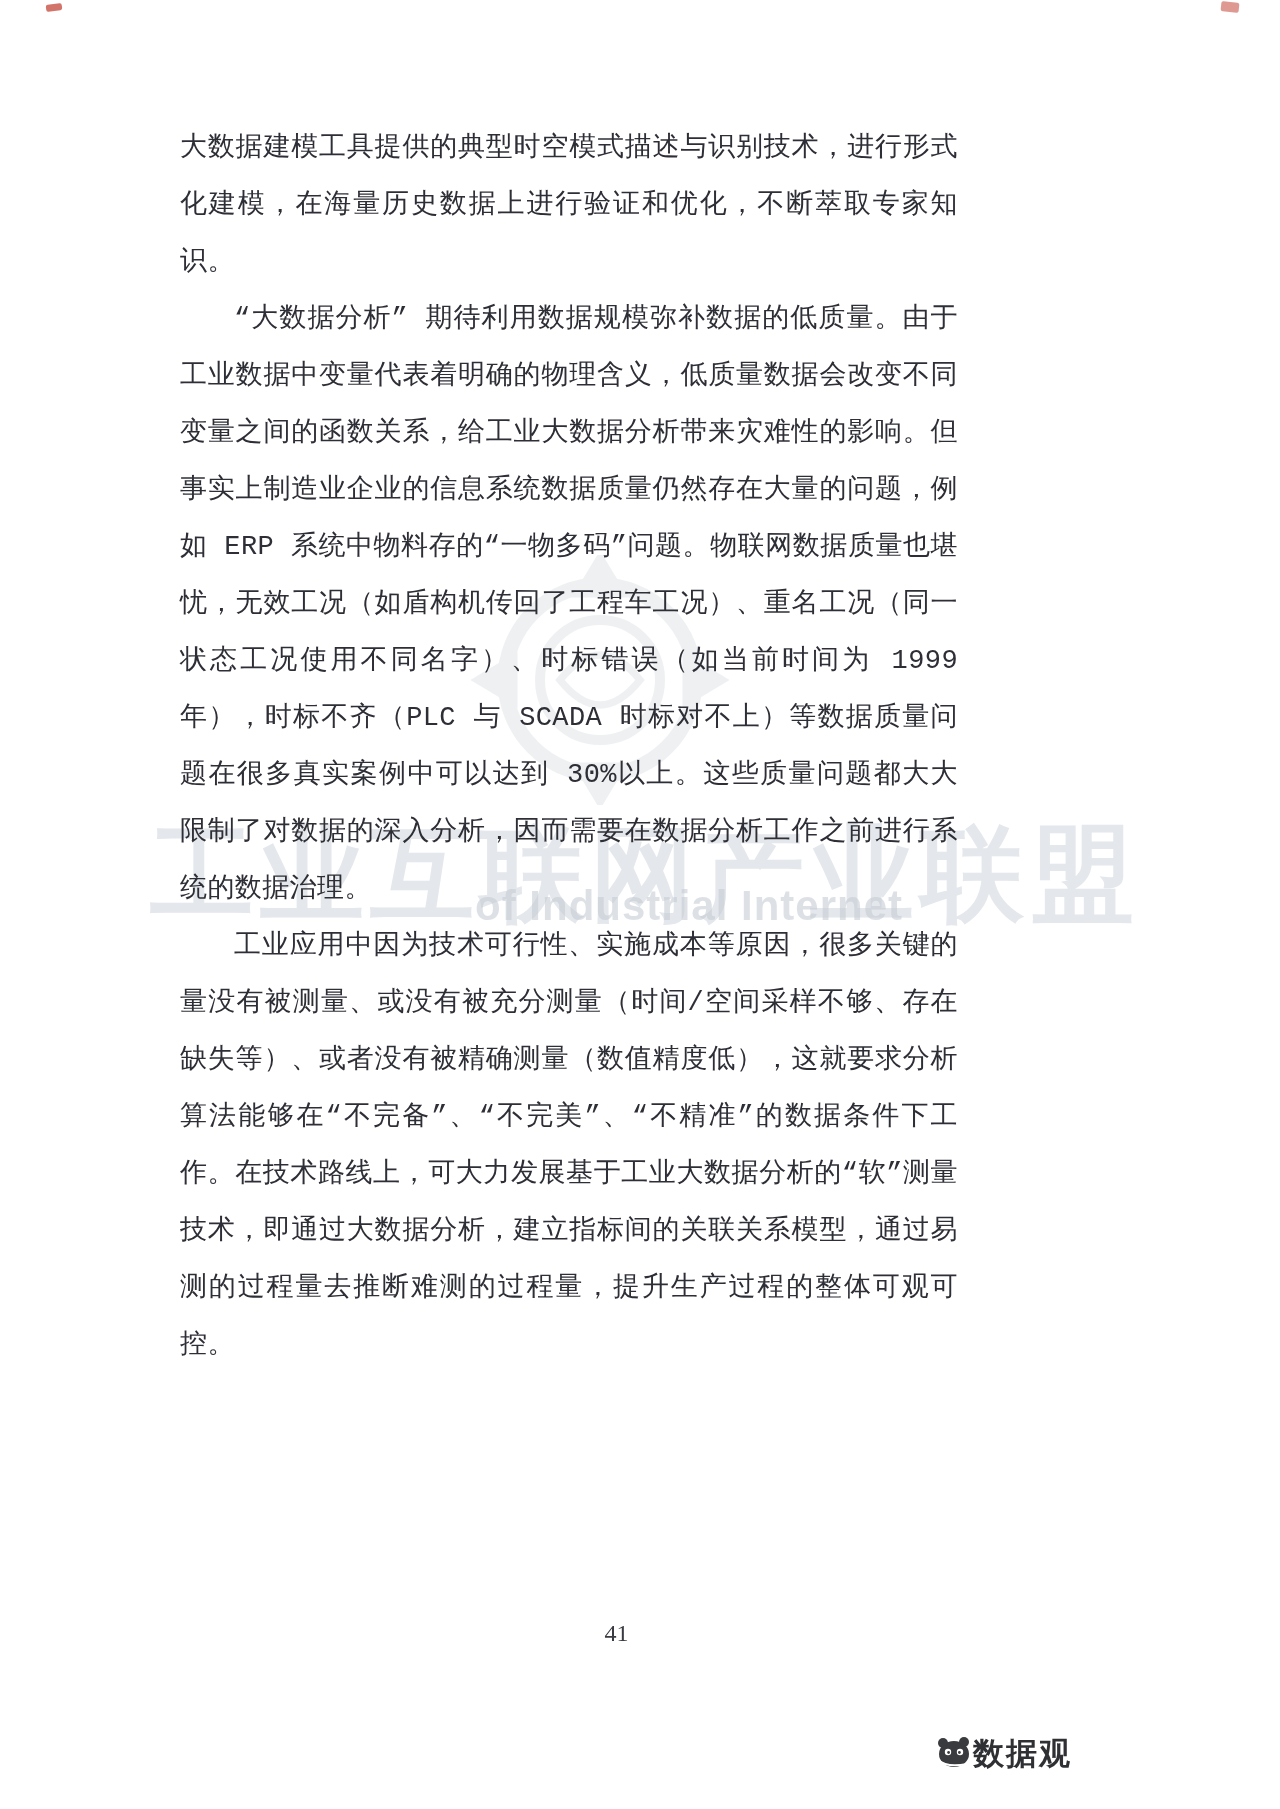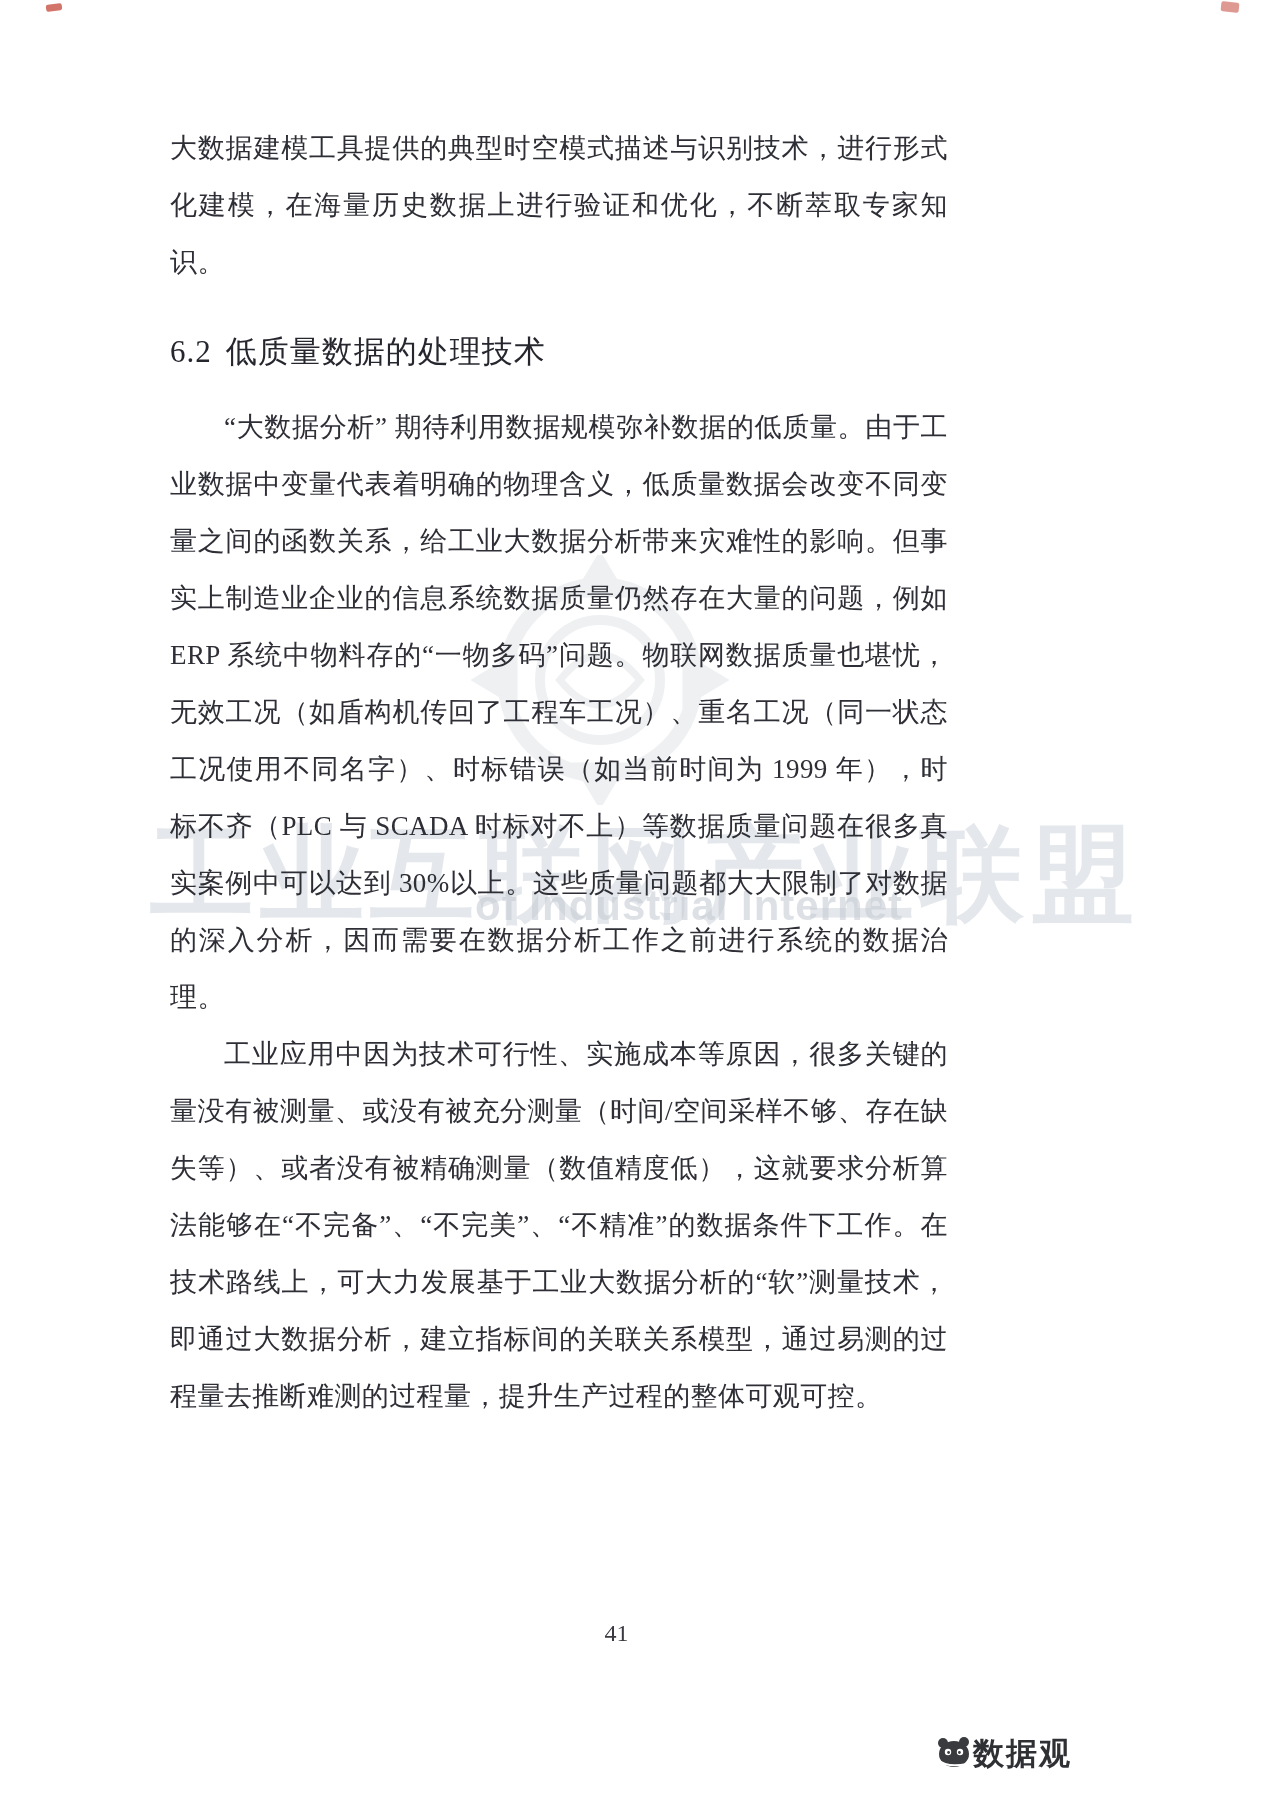--- a/index.html
+++ b/index.html
@@ -29,21 +29,21 @@
     color:#b9c1cb;opacity:.38;white-space:nowrap;
   }
   .wm-en{
     position:absolute;left:455px;top:882px;
     font-family:"Liberation Sans","DejaVu Sans",sans-serif;
     font-weight:bold;font-size:42px;letter-spacing:1px;
     color:#c3cad3;opacity:.55;white-space:nowrap;
   }
 
   .content{
-    position:absolute;left:170px;top:120px;width:778px;z-index:2;
+    position:absolute;left:180px;top:120px;width:778px;z-index:2;font-family:Liberation Mono, monospace;
   }
   p.body{
     font-size:27px;line-height:57px;letter-spacing:.4px;
     text-align:justify;margin:0;
   }
   p.indent{text-indent:2em;}
   h2.section{
     font-size:31px;font-weight:normal;letter-spacing:1px;
     margin:40px 0 26px 0;color:#26272e;
   }
@@ -85,23 +85,20 @@
         </g>
       </svg>
     </div>
     <div class="wm-cn">工业互联网产业联盟</div>
     <div class="wm-en">of Industrial Internet</div>
   </div>
 
   <div class="content">
     <p class="body">大数据建模工具提供的典型时空模式描述与识别技术，进行形式化建模，在海量历史数据上进行验证和优化，不断萃取专家知识。</p>
 
-    <h2 class="section">
-      <span class="sec-num">6.2</span><span>低质量数据的处理技术</span>
-    </h2>
 
     <p class="body indent">“大数据分析” 期待利用数据规模弥补数据的低质量。由于工业数据中变量代表着明确的物理含义，低质量数据会改变不同变量之间的函数关系，给工业大数据分析带来灾难性的影响。但事实上制造业企业的信息系统数据质量仍然存在大量的问题，例如 ERP 系统中物料存的“一物多码”问题。物联网数据质量也堪忧，无效工况（如盾构机传回了工程车工况）、重名工况（同一状态工况使用不同名字）、时标错误（如当前时间为 1999 年），时标不齐（PLC 与 SCADA 时标对不上）等数据质量问题在很多真实案例中可以达到 30%以上。这些质量问题都大大限制了对数据的深入分析，因而需要在数据分析工作之前进行系统的数据治理。</p>
     <p class="body indent">工业应用中因为技术可行性、实施成本等原因，很多关键的量没有被测量、或没有被充分测量（时间/空间采样不够、存在缺失等）、或者没有被精确测量（数值精度低），这就要求分析算法能够在“不完备”、“不完美”、“不精准”的数据条件下工作。在技术路线上，可大力发展基于工业大数据分析的“软”测量技术，即通过大数据分析，建立指标间的关联关系模型，通过易测的过程量去推断难测的过程量，提升生产过程的整体可观可控。</p>
   </div>
 
   <div class="page-number">41</div>
 
   <div class="brand">
     <span>
       <svg width="40" height="36" viewBox="0 0 40 36">

